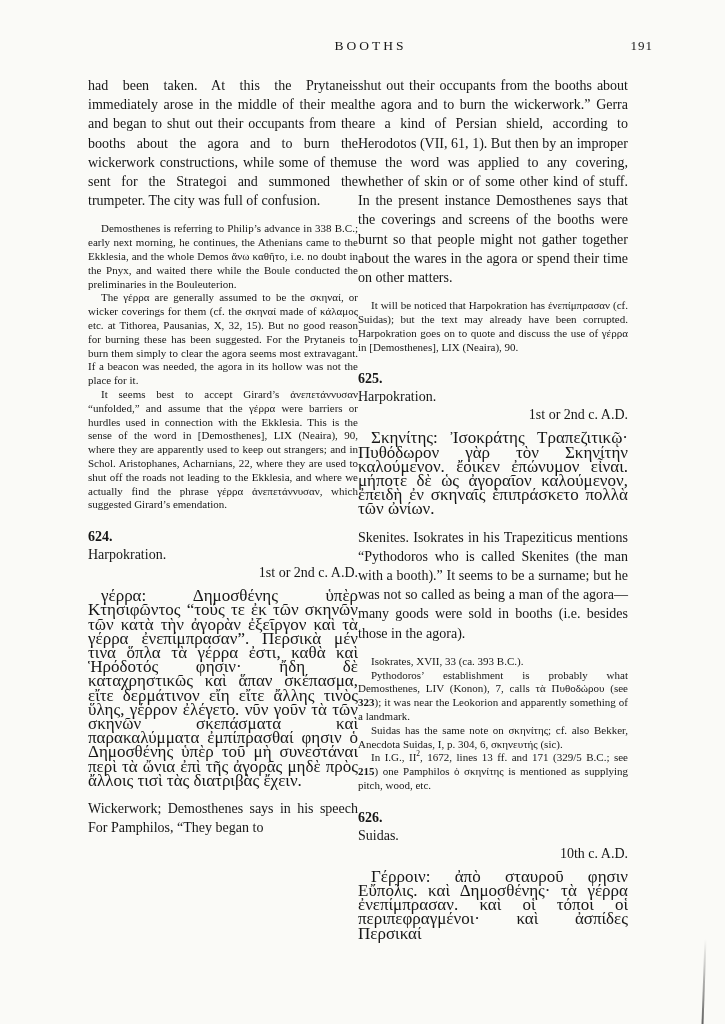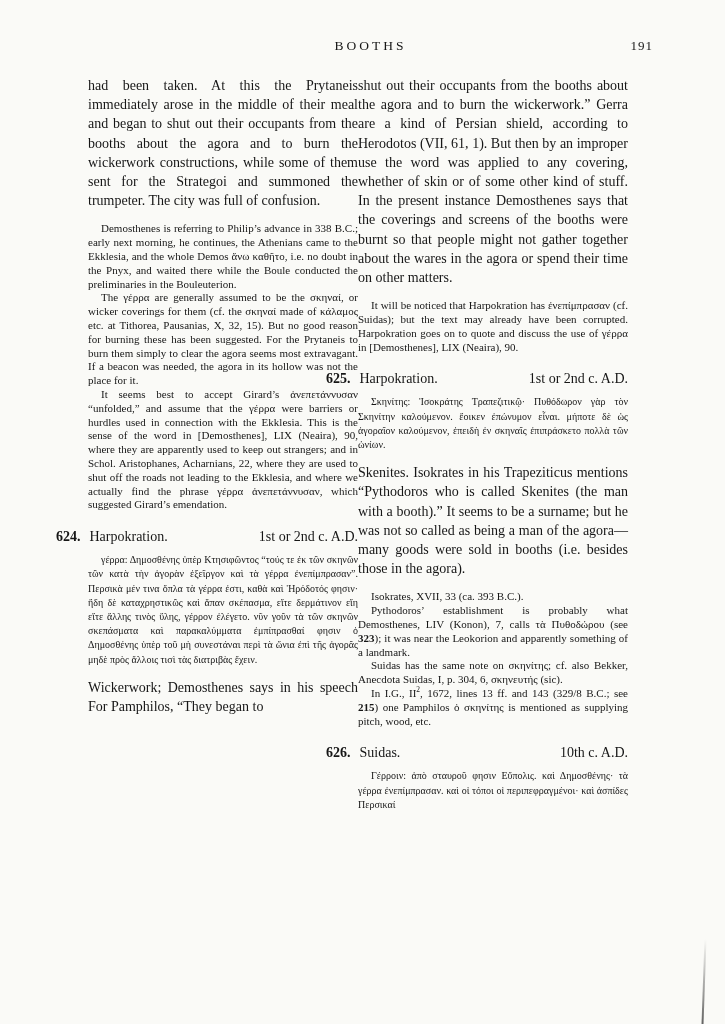--- a/index.html
+++ b/index.html
@@ -32,28 +32,29 @@
     font-size:14px;line-height:19.2px;
     text-align:justify;
     margin-bottom:12px;
   }
   .notes{margin:4px 0 6px;}
   .note{
     font-size:11px;line-height:13.8px;
     text-align:justify;text-indent:13px;
   }
   .greek{
-    font-size:10px;line-height:14.2px;
+    font-size:17px;line-height:14.2px;
     text-align:justify;text-indent:13px;
     margin:7px 0 11px;
   }
   .entry-header{
     display:flex;align-items:baseline;
     font-size:14px;line-height:18px;
     margin:16px 0 2px;
+    flex-direction:column;
   }
   .entry-number{font-weight:bold;margin-left:-32px;margin-right:9px;}
   .entry-date{margin-left:auto;}
   .run-i{}
   .run-b{font-weight:bold;}
   .run-sup{font-size:0.68em;vertical-align:super;line-height:0;}
   .scan-edge{
     position:absolute;right:20px;bottom:0;
     width:2px;height:85px;
     background:linear-gradient(to bottom, rgba(60,60,60,0), rgba(50,50,50,0.75));
@@ -102,21 +103,21 @@
         <span class="entry-name">Harpokration.</span>
         <span class="entry-date">1st or 2nd c. A.D.</span>
       </div>
       <p class="greek"><span>Σκηνίτης: Ἰσοκράτης Τραπεζιτικῷ· Πυθόδωρον γὰρ τὸν Σκηνίτην καλούμενον. ἔοικεν ἐπώνυμον εἶναι. μήποτε δὲ ὡς ἀγοραῖον καλούμενον, ἐπειδὴ ἐν σκηναῖς ἐπιπράσκετο πολλὰ τῶν ὠνίων.</span></p>
       <p class="main"><span>Skenites. Isokrates in his </span><span class="run-i">Trapeziticus</span><span> mentions “Pythodoros who is called Skenites (the man with a booth).” It seems to be a surname; but he was not so called as being a man of the agora—many goods were sold in booths (i.e. besides those in the agora).</span></p>
 
       <div class="notes">
         <p class="note"><span>Isokrates, XVII, 33 (</span><span class="run-i">ca.</span><span> 393 B.C.).</span></p>
         <p class="note"><span>Pythodoros’ establishment is probably what Demosthenes, LIV (</span><span class="run-i">Konon</span><span>), 7, calls τὰ Πυθοδώρου (see </span><span class="run-b">323</span><span>); it was near the Leokorion and apparently something of a landmark.</span></p>
         <p class="note"><span>Suidas has the same note on σκηνίτης; cf. also Bekker, </span><span class="run-i">Anecdota Suidas</span><span>, I, p. 304, 6, σκηνευτής (</span><span class="run-i">sic</span><span>).</span></p>
-        <p class="note"><span>In </span><span class="run-i">I.G.</span><span>, II</span><span class="run-sup">2</span><span>, 1672, lines 13 ff. and 143 (329/8 B.C.; see </span><span class="run-b">215</span><span>) one Pamphilos ὁ σκηνίτης is mentioned as supplying pitch, wood, etc.</span></p>
+        <p class="note"><span>In </span><span class="run-i">I.G.</span><span>, II</span><span class="run-sup">2</span><span>, 1672, lines 13 ff. and 171 (329/5 B.C.; see </span><span class="run-b">215</span><span>) one Pamphilos ὁ σκηνίτης is mentioned as supplying pitch, wood, etc.</span></p>
       </div>
 
       <div class="entry-header">
         <span class="entry-number">626.</span>
         <span class="entry-name">Suidas.</span>
         <span class="entry-date">10th c. A.D.</span>
       </div>
       <p class="greek"><span>Γέρροιν: ἀπὸ σταυροῦ φησιν Εὔπολις. καὶ Δημοσθένης· τὰ γέρρα ἐνεπίμπρασαν. καὶ οἱ τόποι οἱ περιπεφραγμένοι· καὶ ἀσπίδες Περσικαί</span></p>
     </div>
 

